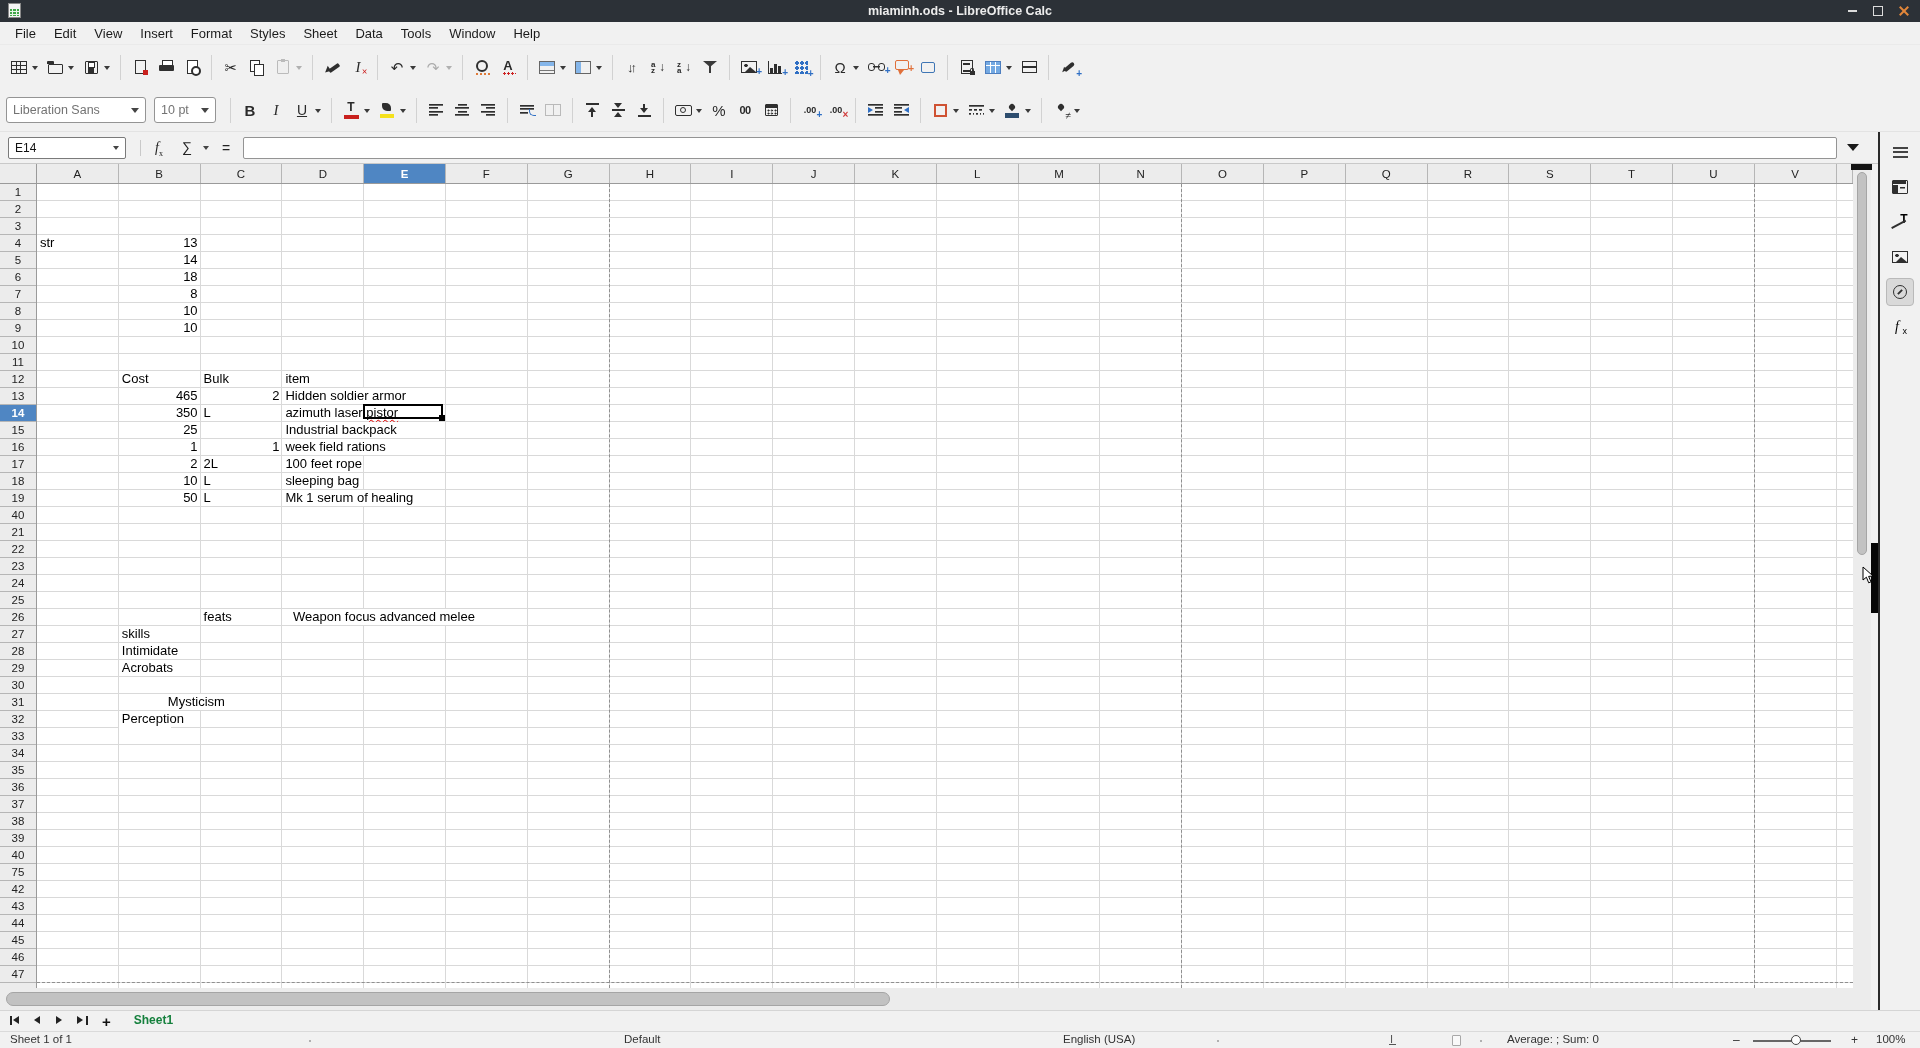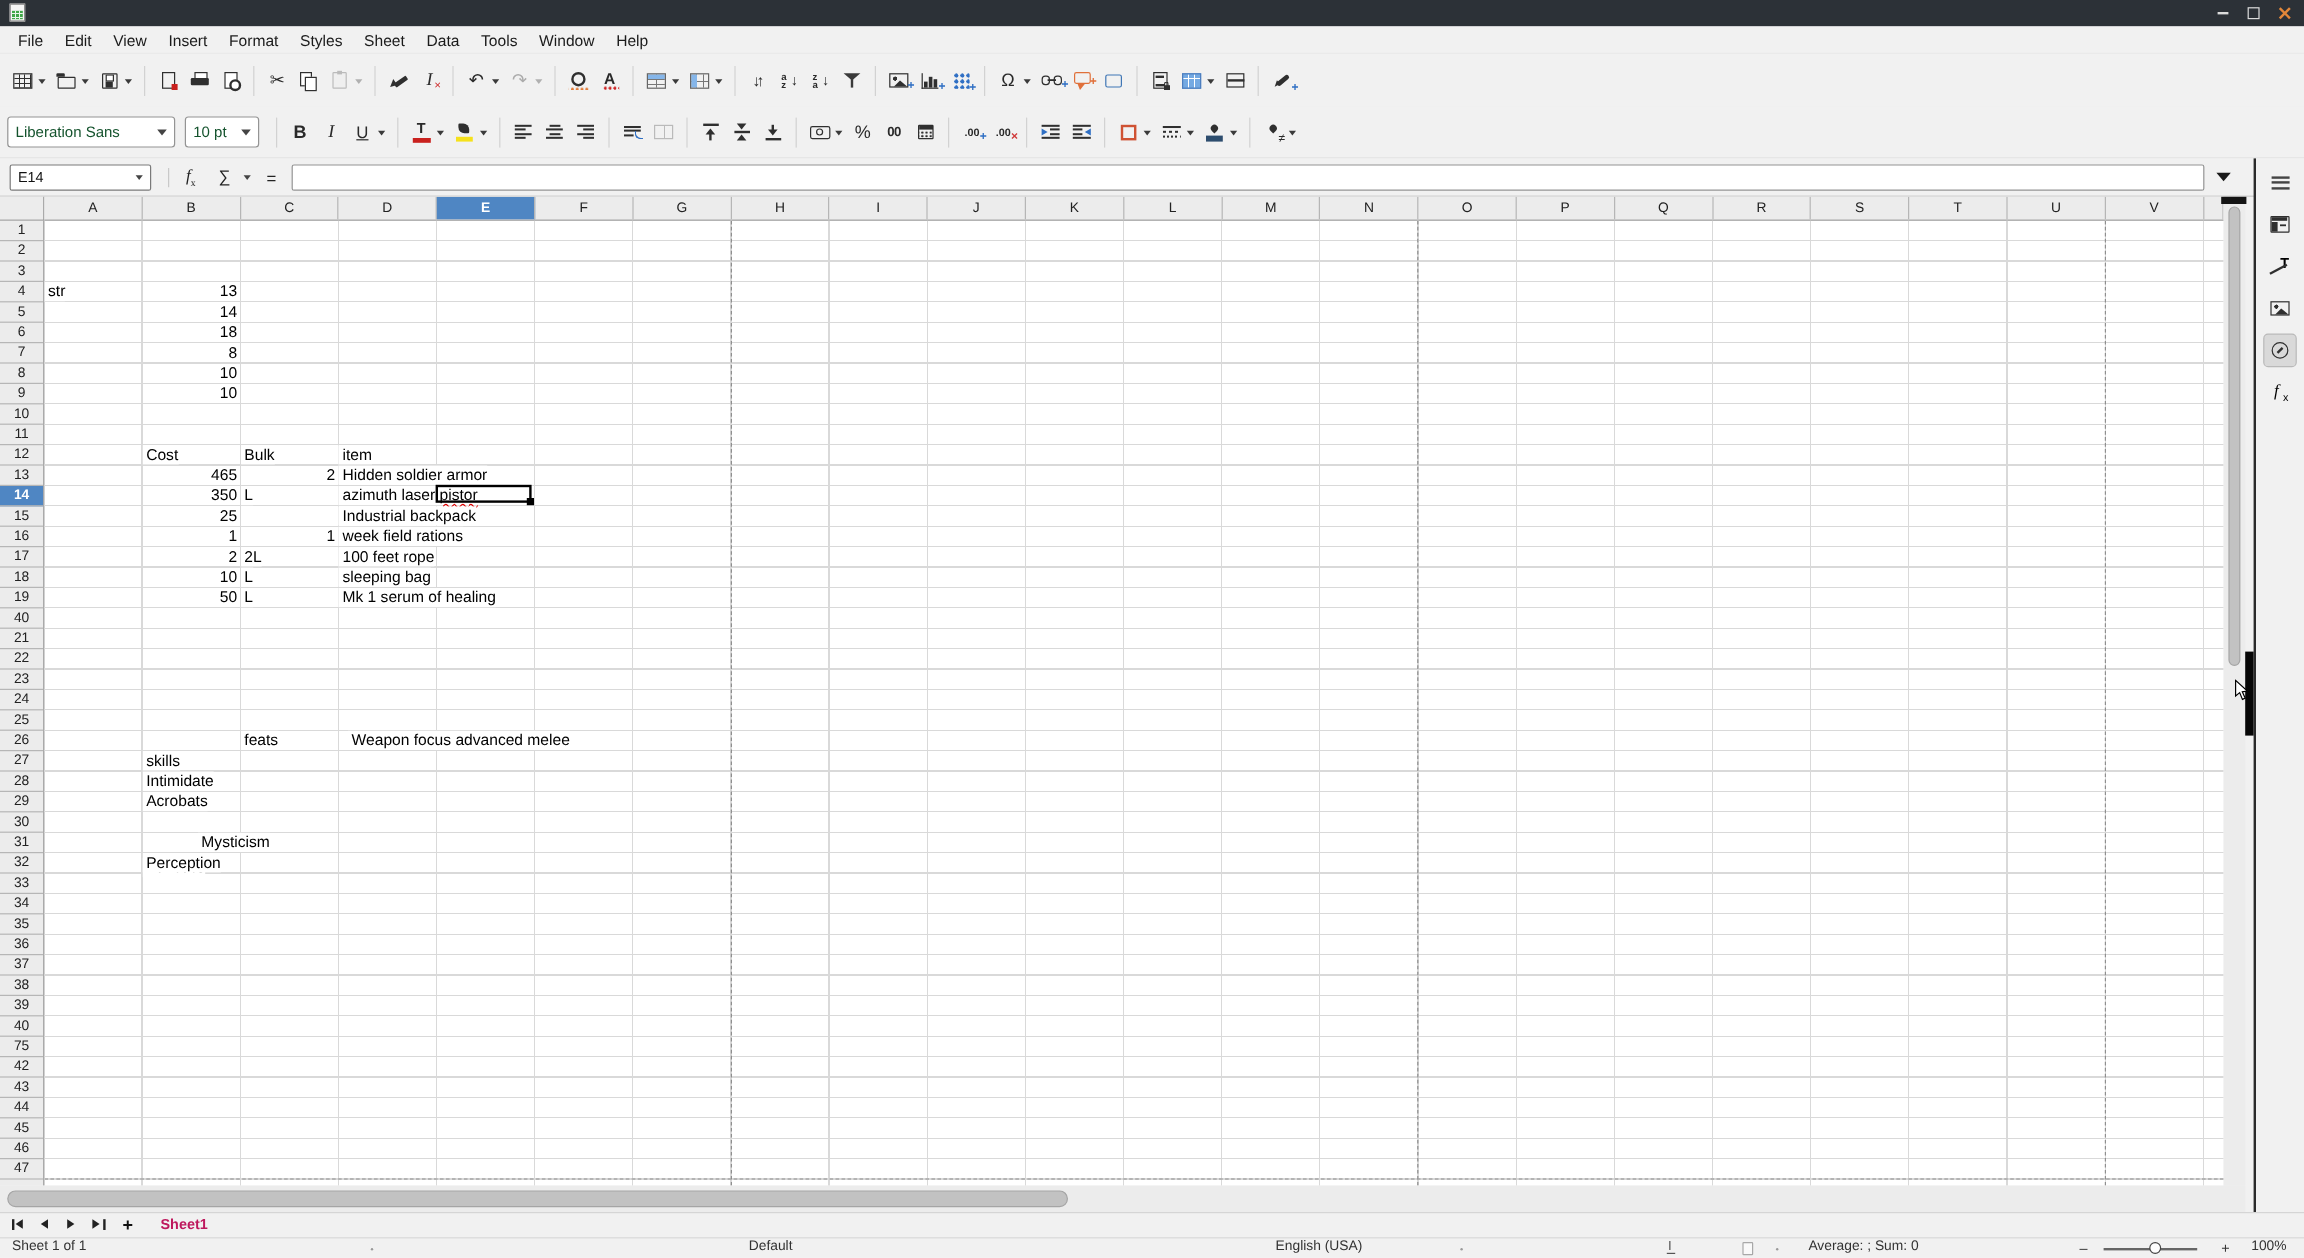--- a/index.html
+++ b/index.html
@@ -125,21 +125,21 @@
   .icon-inddec { background-position:left 0,left 3.4px,left 6.8px,left 10.2px; }
   .icon-inddec::after { content:""; position:absolute; right:0; top:3px; border-top:3.5px solid transparent; border-bottom:3.5px solid transparent; border-right:5px solid #2f6fc4; }
   .icon-borders { width:13px; height:13px; border:2px solid #cf5233; }
   .icon-borderstyle { width:15px; height:12px; background-repeat:no-repeat; background-image:linear-gradient(#2f2f2f,#2f2f2f),repeating-linear-gradient(to right,#2f2f2f 0 3px,transparent 3px 5px),repeating-linear-gradient(to right,#2f2f2f 0 1.5px,transparent 1.5px 3.5px); background-size:15px 1.7px,15px 1.7px,15px 1.7px; background-position:0 1px,0 5.2px,0 9.4px; }
   .icon-bordercolor,.icon-condfmt { width:16px; height:15px; }
   .icon-bordercolor::before,.icon-condfmt::before { content:""; position:absolute; left:5px; top:1px; width:6px; height:6px; background:#2f2f2f; border-radius:50% 50% 50% 0; transform:rotate(-45deg); }
   .icon-bordercolor::after { content:""; position:absolute; bottom:0; left:1px; width:14px; height:4.5px; background:#2d4d6e; }
   .icon-condfmt::after { content:"≠"; position:absolute; right:-2px; bottom:-3px; font-size:10px; }
 
   
-  .combo { height:26px; background:#fff; border:1px solid #949494; border-radius:3px; display:flex; align-items:center; padding:0 6px; font-size:12.5px; color:#14532d; margin-right:8px; }
+  .combo { height:26px; background:#fff; border:1px solid #949494; border-radius:3px; display:flex; align-items:center; padding:0 6px; font-size:12.5px; color:#737373; margin-right:8px; }
   .combo .carr { width:0; height:0; border-left:4px solid transparent; border-right:4px solid transparent; border-top:5px solid #444; margin-left:auto; }
   #fontcombo { width:140px; } #sizecombo { width:62px; }
 
   
   .formulabar { position:absolute; left:0; top:132px; width:1920px; height:32px; background:#f1f1f1; border-bottom:1px solid #c9c9c9; }
   .namebox { position:absolute; left:8px; top:5px; width:118px; height:22px; background:#fff; border:1px solid #7a7a7a; border-radius:2px; font-size:12px; display:flex; align-items:center; padding:0 6px; color:#111; }
   .namebox .carr { width:0; height:0; border-left:3.5px solid transparent; border-right:3.5px solid transparent; border-top:4px solid #444; margin-left:auto; }
   .fbsep { position:absolute; left:140px; top:8px; width:1px; height:16px; background:#c9c9c9; }
   .fxicon { position:absolute; left:155px; top:8px; font-family:"Liberation Serif","DejaVu Serif",serif; font-style:italic; font-size:14px; color:#222; }
   .fxicon sub { font-size:8px; font-style:normal; }
@@ -195,39 +195,40 @@
   
   #tabbar { position:absolute; left:0; top:1010px; width:1920px; height:21px; background:#f1f1f1; border-top:1px solid #d5d5d5; display:flex; align-items:center; }
   .navbtn { position:relative; width:12px; height:10px; margin-left:10px; flex:none; }
   .nav-first::before { content:""; position:absolute; left:0; top:0; width:2px; height:9px; background:#222; }
   .nav-first::after { content:""; position:absolute; left:3px; top:0; border-top:4.5px solid transparent; border-bottom:4.5px solid transparent; border-right:6px solid #222; }
   .nav-prev::after { content:""; position:absolute; left:2px; top:0; border-top:4.5px solid transparent; border-bottom:4.5px solid transparent; border-right:6px solid #222; }
   .nav-next::after { content:""; position:absolute; left:2px; top:0; border-top:4.5px solid transparent; border-bottom:4.5px solid transparent; border-left:6px solid #222; }
   .nav-last::before { content:""; position:absolute; right:0; top:0; width:2px; height:9px; background:#222; }
   .nav-last::after { content:""; position:absolute; left:1px; top:0; border-top:4.5px solid transparent; border-bottom:4.5px solid transparent; border-left:6px solid #222; }
   .addsheet { font-size:15px; font-weight:700; color:#111; margin:0 10px 0 14px; line-height:1; }
-  .tab { height:15px; display:flex; align-items:center; padding:16px 13px; font-size:12px; color:#be185d; }
+  .tab { height:15px; display:flex; align-items:center; padding:16px 13px; font-size:12px; color:#15803d; }
   .tab.active { font-weight:700; border-bottom:3px solid #0a0a0a; }
 
   
   #statusbar { position:absolute; left:0; top:1031px; width:1920px; height:17px; background:#f1f1f1; border-top:1px solid #dadada; font-size:11.5px; color:#333; }
   #statusbar .sfield { position:absolute; top:1px; white-space:nowrap; }
   .sdot { position:absolute; top:8px; width:2px; height:2px; background:#9a9a9a; border-radius:50%; }
   .ins-icon { position:absolute; top:1px; font-size:11px; color:#555; }
   .ins-icon::after { content:""; position:absolute; left:-1px; bottom:0px; width:7px; height:1.5px; background:#555; }
   .doc-icon { position:absolute; top:3px; width:9px; height:11px; border:1.2px solid #a8a8a8; border-radius:1px; background:#f9f9f9; }
   .zoomtrack { position:absolute; top:8px; width:78px; height:2px; background:#666; }
   .zoomhandle { position:absolute; top:3px; width:10px; height:10px; background:#fdfdfd; border:1.5px solid #444; border-radius:50%; }
   .zoomsign { position:absolute; top:1px; font-size:12px; color:#333; }
 </style>
 </head>
 <body>
 
 <div class="titlebar">
   <span class="appicon"></span>
+  <span class="titletext">miaminh.ods - LibreOffice Calc</span>
   <span class="wincontrols">
     <span class="wc wc-min"></span>
     <span class="wc wc-restore"></span>
     <span class="wc wc-close"></span>
   </span>
 </div>
 
 <div class="menubar" id="menubar">
     <span class="mitem">File</span>
     <span class="mitem">Edit</span>

